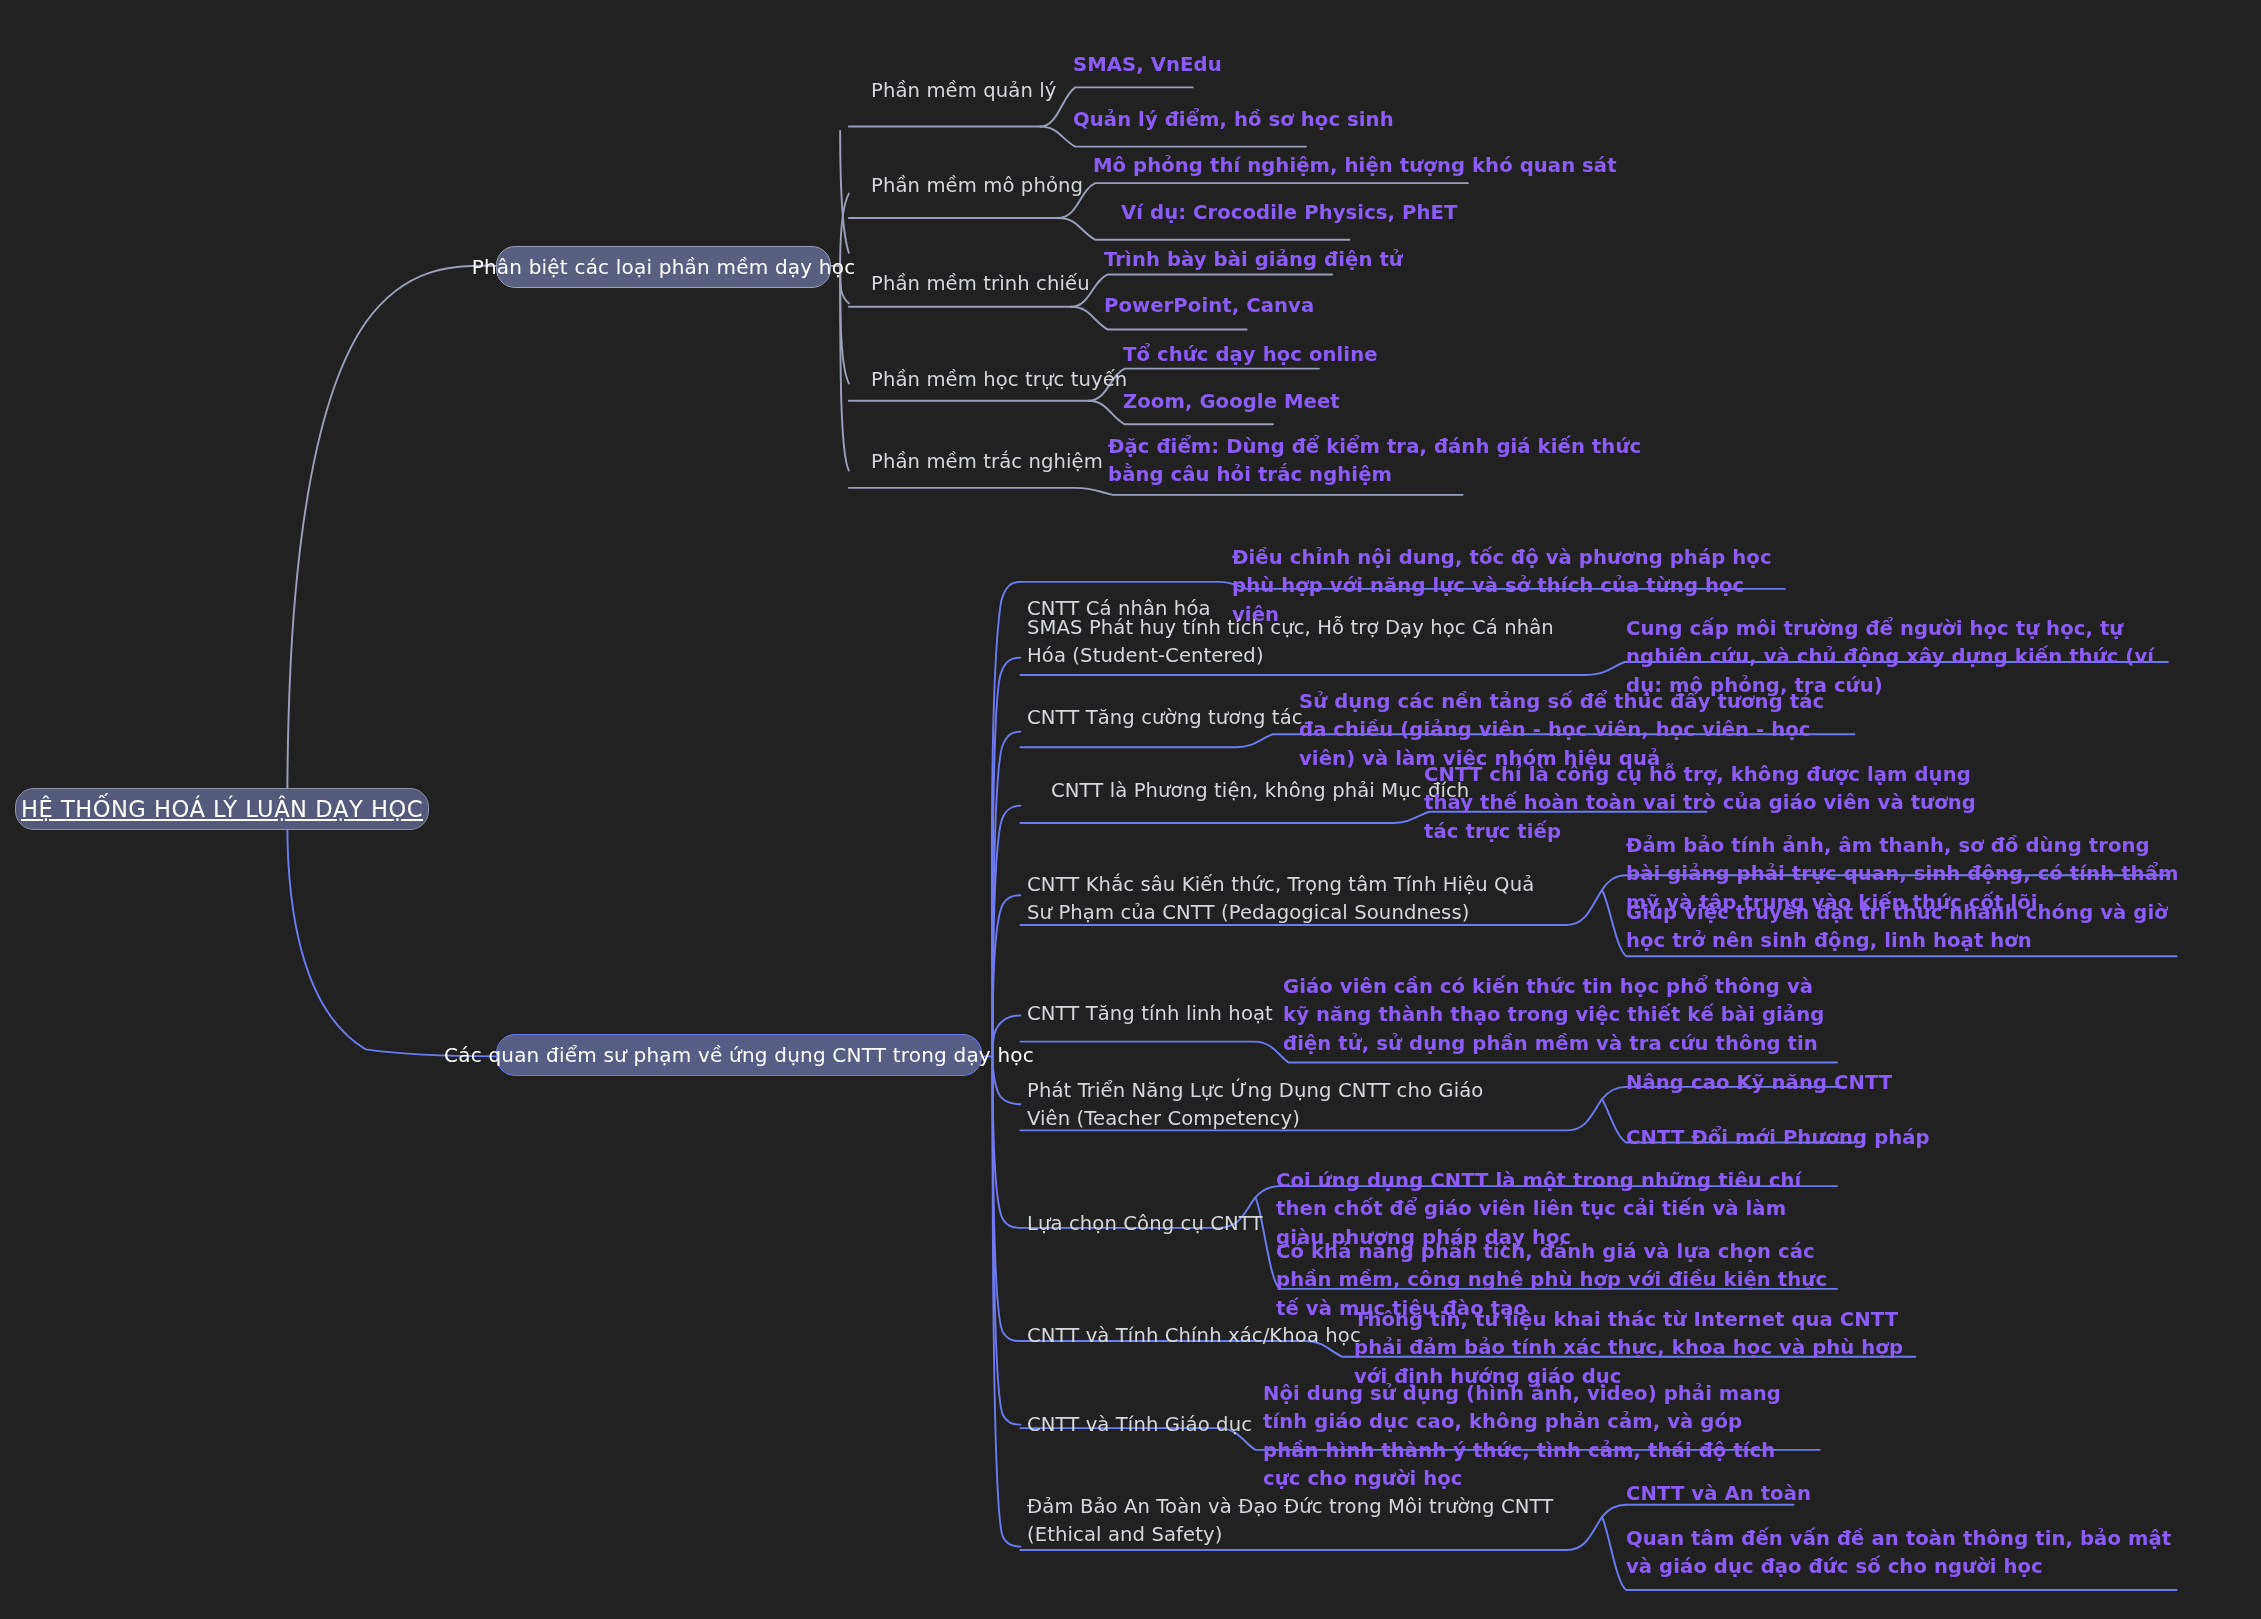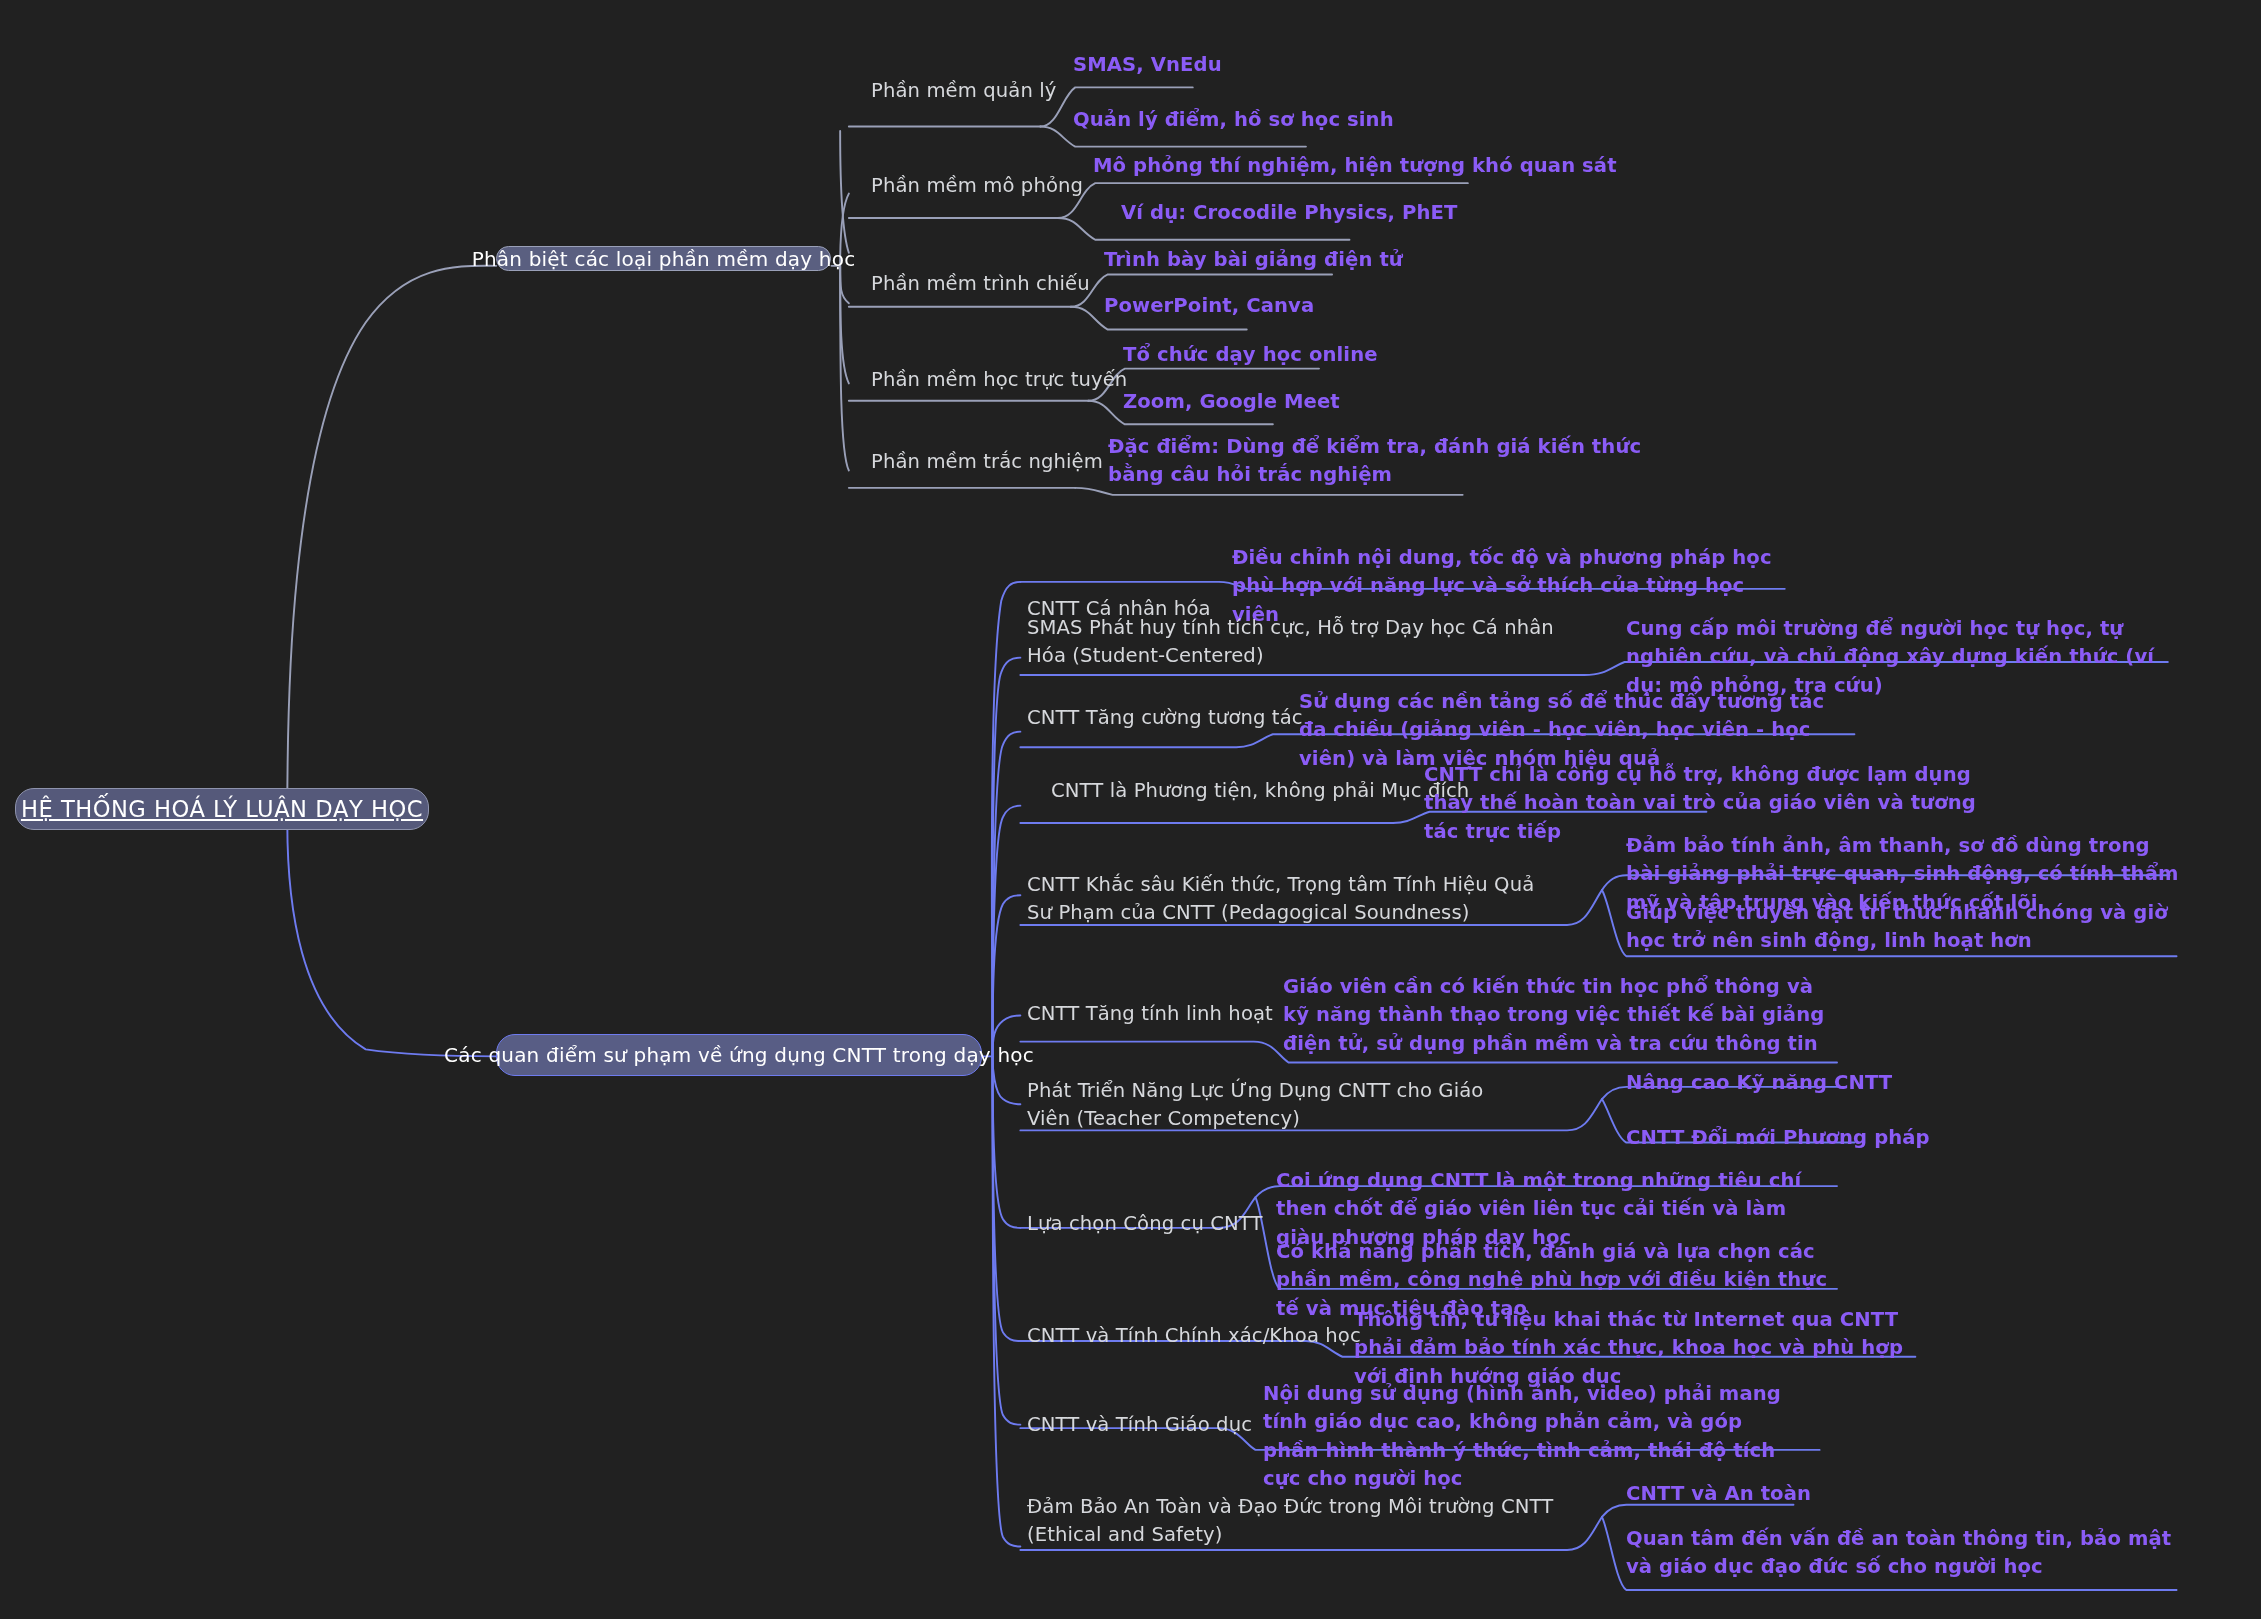--- a/index.html
+++ b/index.html
@@ -117,21 +117,21 @@
 
       <path d="M1172 1780 L1800 1780 C1822 1780 1828 1760 1840 1742 C1848 1732 1856 1728 1868 1728 L2060 1728" stroke="#6e7bf0"></path>
       <path d="M1840 1742 C1848 1758 1856 1818 1868 1826 L2500 1826" stroke="#6e7bf0"></path>
     </g>
   </svg>
 
   <div class="pill root" style="left:15px;top:788px;width:414px;height:42px;text-decoration:underline;">
     <span>HỆ THỐNG HOÁ LÝ LUẬN DẠY HỌC</span>
   </div>
 
-  <div class="pill b1" style="left:496px;top:246px;width:335px;height:25px;font-size:20px;">
+  <div class="pill b1" style="left:496px;top:246px;width:335px;height:42px;font-size:20px;">
     <span>Phân biệt các loại phần mềm dạy học</span>
   </div>
 
   <div class="node" style="left:871px;top:77px;">Phần mềm quản lý</div>
   <div class="node leaf" style="left:1073px;top:51px;">SMAS, VnEdu</div>
   <div class="node leaf" style="left:1073px;top:106px;">Quản lý điểm, hồ sơ học sinh</div>
 
   <div class="node" style="left:871px;top:172px;">Phần mềm mô phỏng</div>
   <div class="node leaf" style="left:1093px;top:152px;">Mô phỏng thí nghiệm, hiện tượng khó quan sát</div>
   <div class="node leaf" style="left:1093px;top:199px;margin-left:28px;">Ví dụ: Crocodile Physics, PhET</div>

